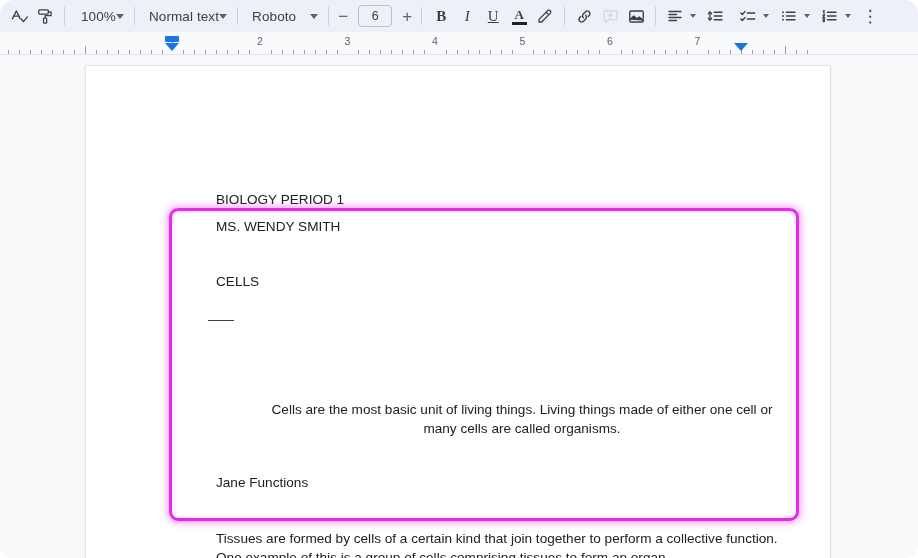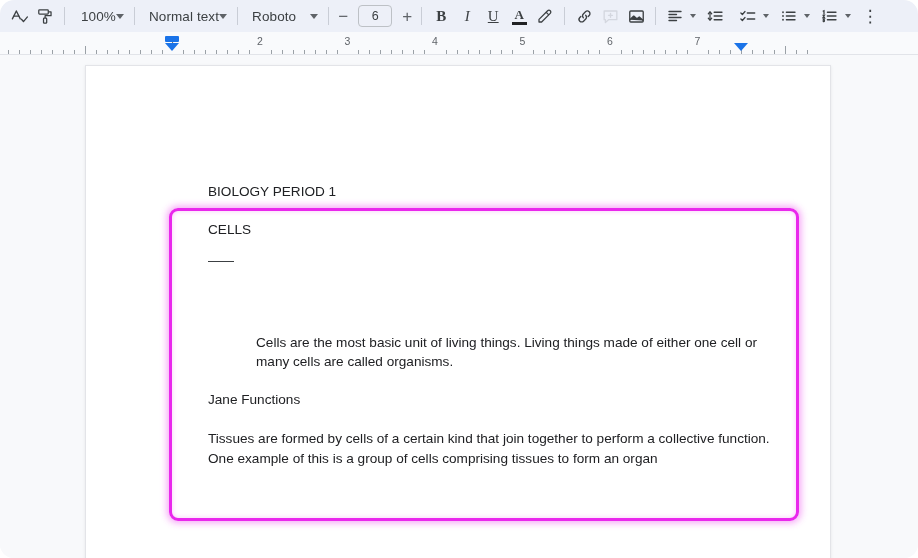--- a/index.html
+++ b/index.html
@@ -206,33 +206,34 @@
   #doc-body {
     position: absolute;
     left: 122px;
     top: 116px;
     width: 580px;
     font-size: 13.6px;
     color: #202124;
     line-height: 1.42;
   }
 
-  .blk { margin: 0; }
+  .blk { margin: 8px; }
   .para-gap { height: 19px; }
   .para-gap-sm { height: 9px; }
 
   .hrline {
     width: 26px;
     height: 0;
     border-top: 1.6px solid #3c4043;
     margin: 2px 0;
   }
 
   .indent-para {
     padding-left: 48px;
+    text-align: center;
   }
 
   
   #highlight {
     position: absolute;
     left: 169px;
     top: 152px;
     width: 630px;
     height: 313px;
     border: 3px solid #e928ec;
@@ -484,20 +485,21 @@
       <div class="tri"></div>
     </div>
     <div class="indent-right" style="left:741px"></div>
   </div>
 
   <div id="canvas">
     <div id="page">
       <div id="doc-body">
 
         <div class="blk">BIOLOGY PERIOD 1</div>
+        <div class="blk">MS. WENDY SMITH</div>
 
         <div class="para-gap"></div>
 
         <div class="blk">CELLS</div>
 
         <div class="para-gap"></div>
 
         <div class="hrline"></div>
 
         <div class="para-gap-sm"></div>

